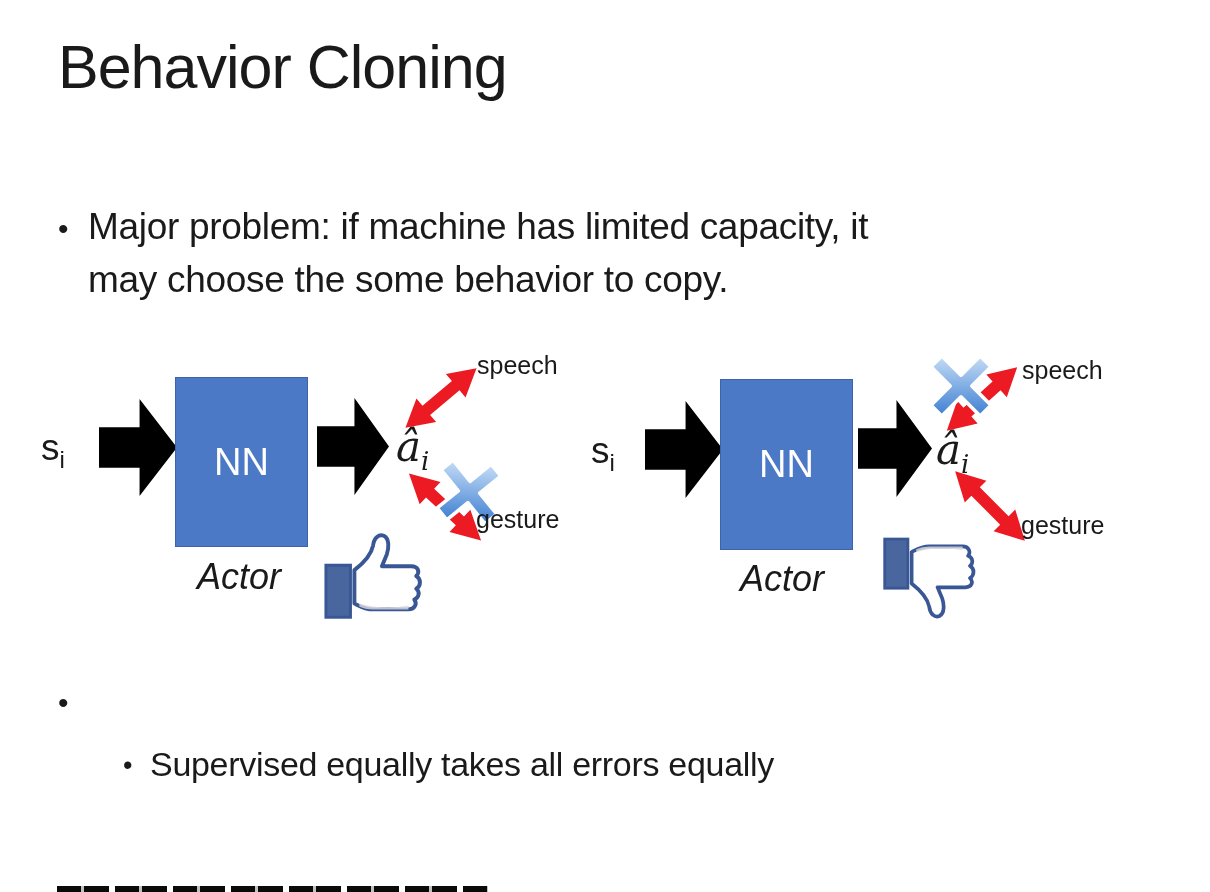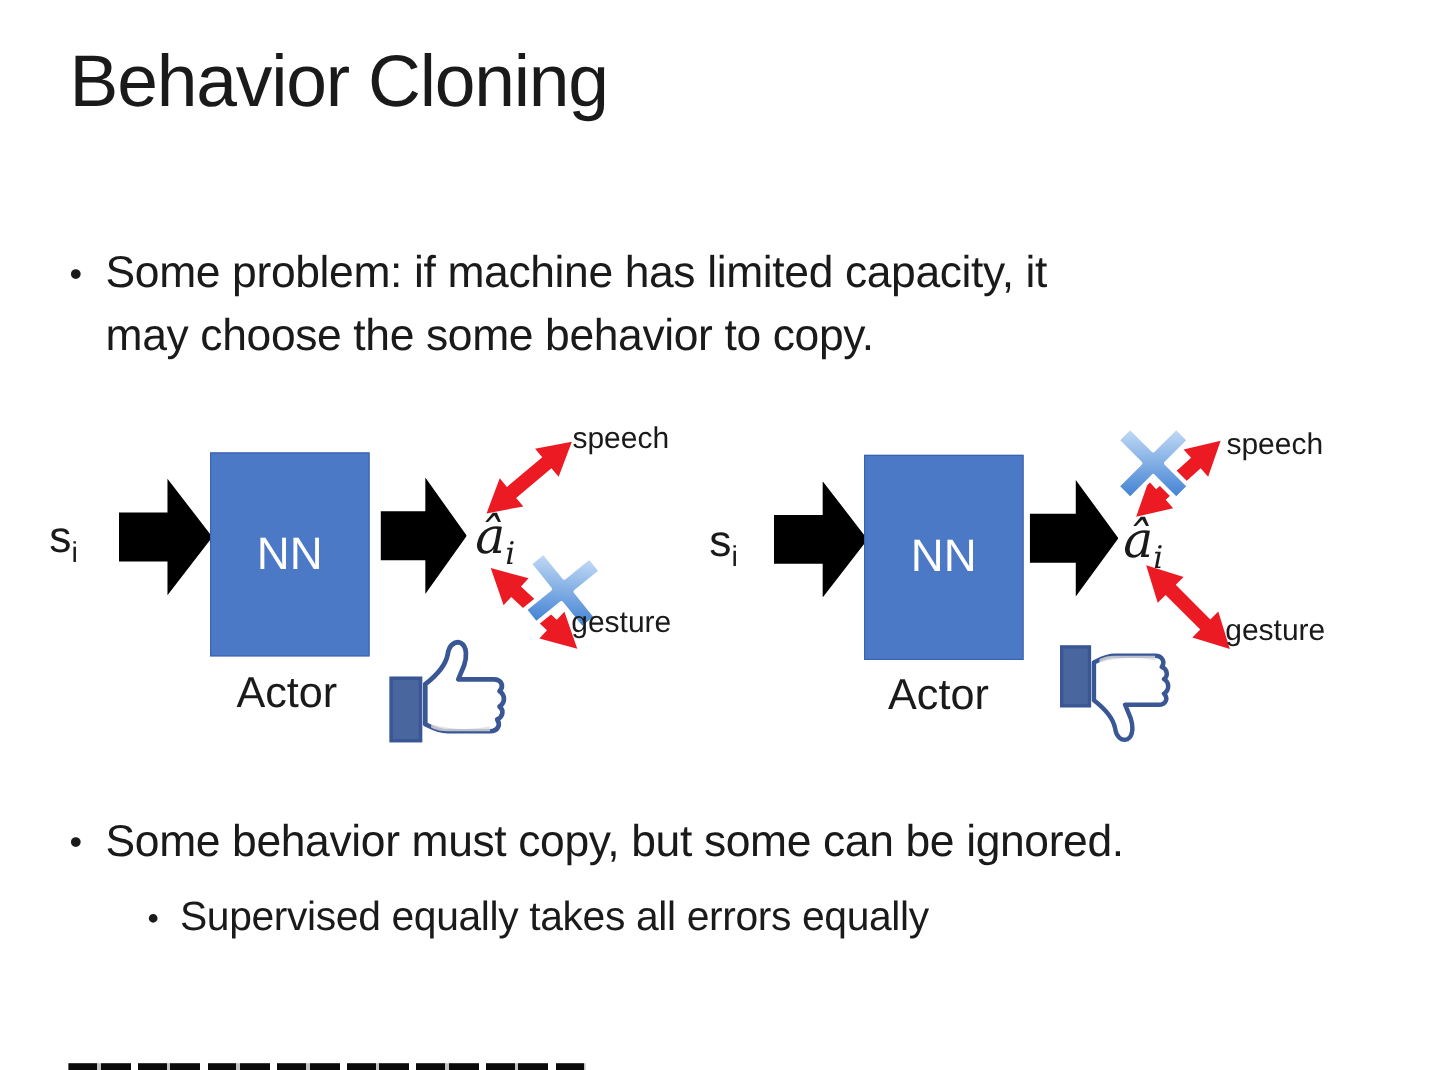--- a/index.html
+++ b/index.html
@@ -18,21 +18,21 @@
   
   .state{font-size:37px;}
   .state sub{font-size:24px;}
   .action{font-family:"DejaVu Serif",serif;font-style:italic;font-size:42px;}
   .action sub{font-family:"DejaVu Serif",serif;font-size:26px;font-style:italic;}
   .nn-box{
     background:var(--nn-blue,#4b79c6);border:1px solid #3c64ad;
     display:flex;align-items:center;justify-content:center;
     color:#ffffff;font-size:38px;
   }
-  .actor-label{font-size:36px;}
+  .actor-label{font-size:36px;font-style:italic;}
   .branch-label{font-size:25px;}
 
   
   .block-arrow{
     background:var(--arrow-black,#000);
     clip-path:polygon(0% 29%,52% 29%,52% 0%,100% 50%,52% 100%,52% 71%,0% 71%);
   }
   .dbl{display:block;}
   .dbl polygon{fill:var(--arrow-red,#ec1b23);}
   .cross-icon svg{display:block;}
@@ -45,21 +45,21 @@
   }
 </style>
 </head>
 <body>
 
 <div id="slide">
 
   <div class="abs title">Behavior Cloning</div>
 
   <div class="abs marker" style="left:58px;top:212px;">•</div>
-  <div class="abs body-line" style="left:88px;top:206px;">Some problem: if machine has limited capacity, it</div>
+  <div class="abs body-line" style="left:88px;top:206px;">Major problem: if machine has limited capacity, it</div>
   <div class="abs body-line" style="left:88px;top:259px;">may choose the some behavior to copy.</div>
 
   <div class="abs state" style="left:41px;top:427px;">
     <span>s</span><sub>i</sub>
   </div>
 
   <div class="abs block-arrow" style="left:99px;top:399px;width:78px;height:97px;"></div>
 
   <div class="abs nn-box" style="left:175px;top:377px;width:131px;height:168px;">
     <span>NN</span>
@@ -151,20 +151,19 @@
 
   <div class="abs thumb flip-v" style="left:881px;top:532px;width:102px;height:92px;">
     <svg width="102" height="92" viewBox="0 0 110 96">
       <rect x="4" y="37" width="25" height="53" style="fill:var(--thumb-sleeve);stroke:var(--thumb-outline)" stroke-width="3"></rect>
       <path d="M33 42 C42 35,50 27,52 17 C53 9,58 5,63 7 C69 10,68 20,66 26 L61 38 L91 38 C98 38,100 44,96 48 C101 51,101 58,96 61 C100 64,99 70,94 72 C97 76,95 82,88 82 L52 82 C44 82,39 79,33 76 Z" fill="#ffffff" style="stroke:var(--thumb-outline)" stroke-width="4" stroke-linejoin="round"></path>
       <path d="M38 76 Q62 83 88 78 L88 82 L52 82 Q44 82 38 79 Z" fill="#dcdcdc" opacity="0.8"></path>
     </svg>
   </div>
 
   <div class="abs marker" style="left:58px;top:686px;">•</div>
-  <div class="abs body-line" style="left:88px;top:680px;">Some behavior must copy, but some can be ignored.</div>
 
   <div class="abs marker" style="left:123px;top:750px;font-size:27px;">•</div>
   <div class="abs sub-line" style="left:150px;top:745px;">Supervised equally takes all errors equally</div>
 
   <div class="abs bottom-bar"></div>
 
 </div>
 
 </body></html>

